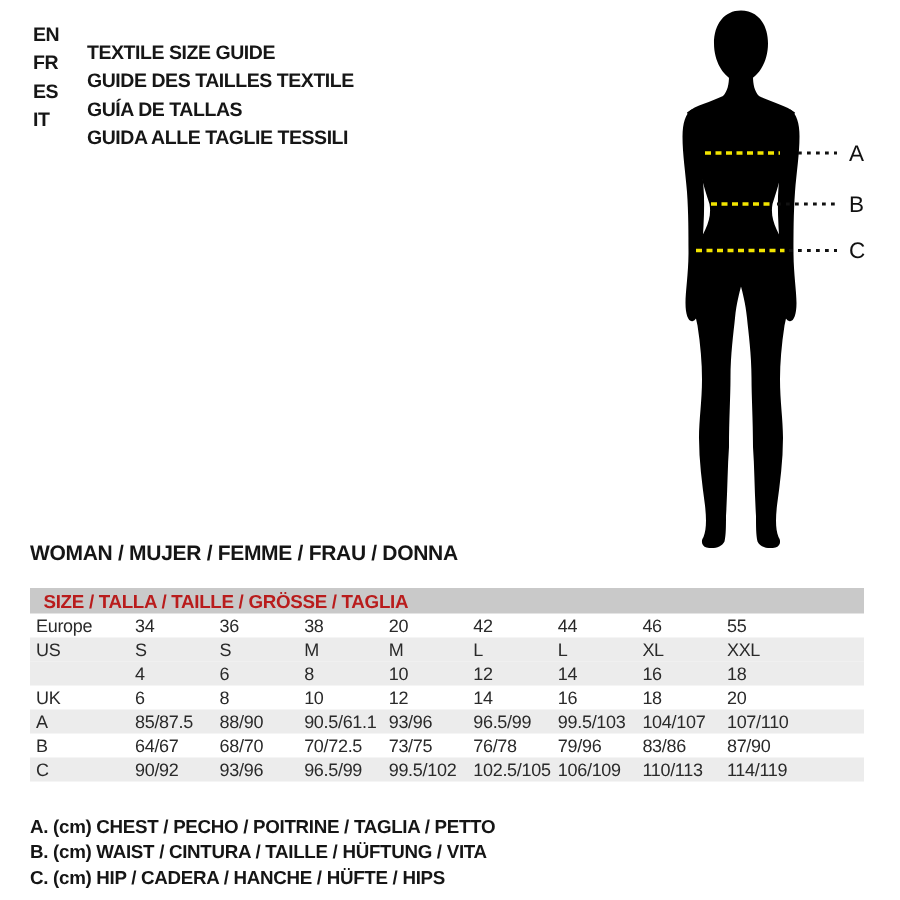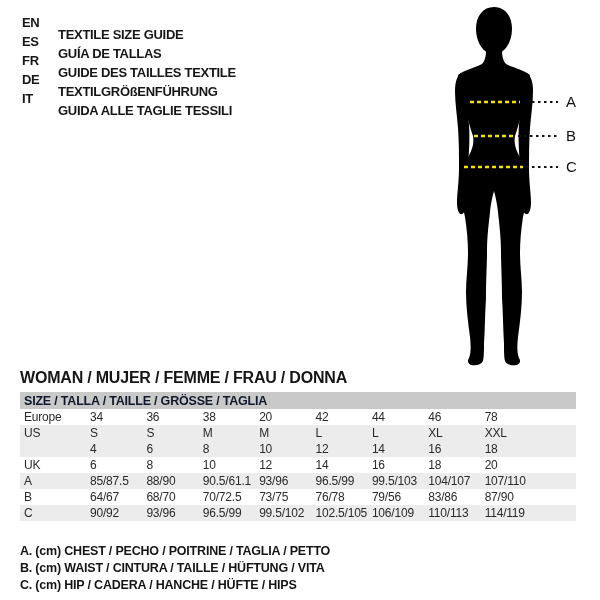--- a/index.html
+++ b/index.html
@@ -13,26 +13,26 @@
   
   .lang-block{position:absolute;left:22px;top:13px;}
   .lang-row{display:flex;height:19px;align-items:center;font-weight:700;font-size:13px;letter-spacing:-0.3px;color:#161616;}
   .lang-code{width:36px;flex:0 0 36px;}
   .lang-label{white-space:nowrap;margin-top:24px;}
 
   
   .figure-wrap{position:absolute;left:430px;top:0px;width:170px;height:380px;}
 
   
-  .section-title{position:absolute;left:20px;top:369px;font-size:16px;font-weight:700;letter-spacing:-0.2px;color:#151515;white-space:nowrap;}
+  .section-title{position:absolute;left:20px;top:360px;font-size:14px;font-weight:700;letter-spacing:-0.2px;color:#151515;white-space:nowrap;}
 
   
   .size-table{position:absolute;left:20px;top:392px;width:556px;}
   .table-header{height:17px;background:#c9c9c9;display:flex;align-items:center;
-    font-size:12.5px;font-weight:600;letter-spacing:-0.2px;color:#0f172a;padding-left:4px;box-sizing:border-box;}
+    font-size:12.5px;font-weight:600;letter-spacing:-0.2px;color:#b91c1c;padding-left:9px;box-sizing:border-box;}
   .t-row{display:flex;height:16px;align-items:center;font-size:12px;color:#2a2a2a;letter-spacing:-0.2px;}
   .t-row.striped{background:#ececec;}
   .t-label{flex:0 0 70px;width:70px;padding-left:4px;box-sizing:border-box;white-space:nowrap;}
   .t-cell{flex:1 1 0;text-align:left;white-space:nowrap;}
   .t-spacer{flex:0 0 35px;width:35px;}
 
   
   .legend-block{position:absolute;left:20px;top:542px;}
   .legend-line{height:17px;display:flex;align-items:center;font-size:12.5px;font-weight:700;letter-spacing:-0.2px;color:#151515;white-space:nowrap;}
 </style>
@@ -40,30 +40,26 @@
 <body>
 
 <div class="page">
 
   <div class="lang-block">
       <div class="lang-row">
         <span class="lang-code">EN</span>
         <span class="lang-label">TEXTILE SIZE GUIDE</span>
       </div>
       <div class="lang-row">
-        <span class="lang-code">ES</span>
-        <span class="lang-label">GUÍA DE TALLAS</span>
-      </div>
-      <div class="lang-row">
         <span class="lang-code">FR</span>
         <span class="lang-label">GUIDE DES TAILLES TEXTILE</span>
       </div>
       <div class="lang-row">
-        <span class="lang-code">DE</span>
-        <span class="lang-label">TEXTILGRÖßENFÜHRUNG</span>
+        <span class="lang-code">ES</span>
+        <span class="lang-label">GUÍA DE TALLAS</span>
       </div>
       <div class="lang-row">
         <span class="lang-code">IT</span>
         <span class="lang-label">GUIDA ALLE TAGLIE TESSILI</span>
       </div>
     </div>
 
   <div class="figure-wrap">
     <svg width="170" height="380" viewBox="0 0 170 380">
       <g class="sil" fill="#000000">
@@ -100,21 +96,21 @@
     <div>
         <div class="t-row">
           <span class="t-label">Europe</span>
           <span class="t-cell">34</span>
           <span class="t-cell">36</span>
           <span class="t-cell">38</span>
           <span class="t-cell">20</span>
           <span class="t-cell">42</span>
           <span class="t-cell">44</span>
           <span class="t-cell">46</span>
-          <span class="t-cell">78</span>
+          <span class="t-cell">55</span>
           <span class="t-spacer"></span>
         </div>
         <div class="t-row striped" style="background: rgb(236, 236, 236);">
           <span class="t-label">US</span>
           <span class="t-cell">S</span>
           <span class="t-cell">S</span>
           <span class="t-cell">M</span>
           <span class="t-cell">M</span>
           <span class="t-cell">L</span>
           <span class="t-cell">L</span>
@@ -158,21 +154,21 @@
           <span class="t-cell">107/110</span>
           <span class="t-spacer"></span>
         </div>
         <div class="t-row">
           <span class="t-label">B</span>
           <span class="t-cell">64/67</span>
           <span class="t-cell">68/70</span>
           <span class="t-cell">70/72.5</span>
           <span class="t-cell">73/75</span>
           <span class="t-cell">76/78</span>
-          <span class="t-cell">79/56</span>
+          <span class="t-cell">79/96</span>
           <span class="t-cell">83/86</span>
           <span class="t-cell">87/90</span>
           <span class="t-spacer"></span>
         </div>
         <div class="t-row striped" style="background: rgb(236, 236, 236);">
           <span class="t-label">C</span>
           <span class="t-cell">90/92</span>
           <span class="t-cell">93/96</span>
           <span class="t-cell">96.5/99</span>
           <span class="t-cell">99.5/102</span>

